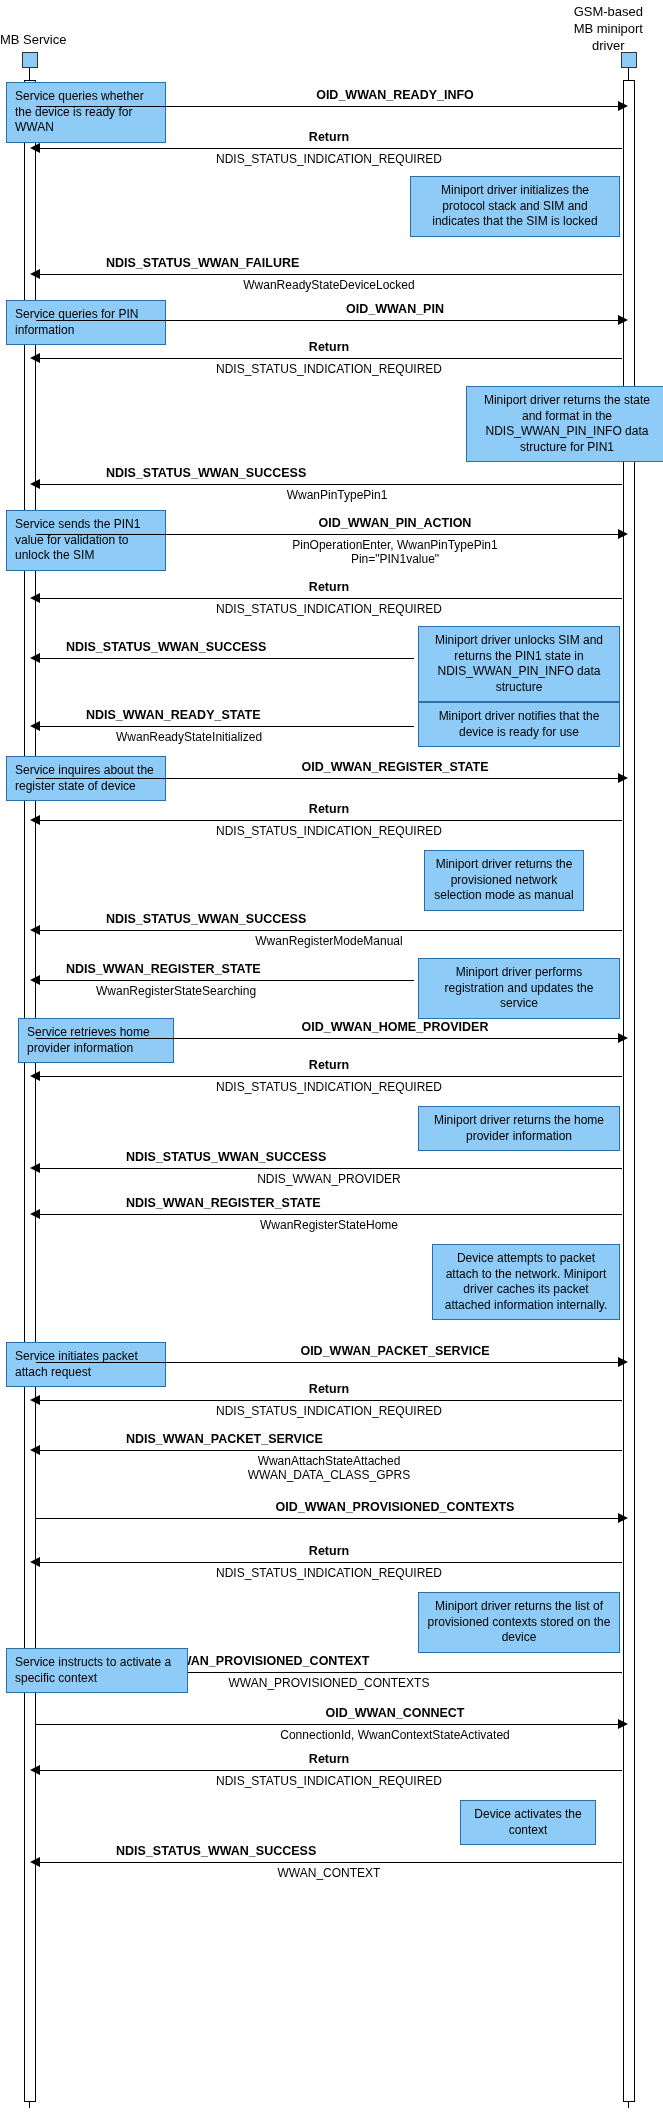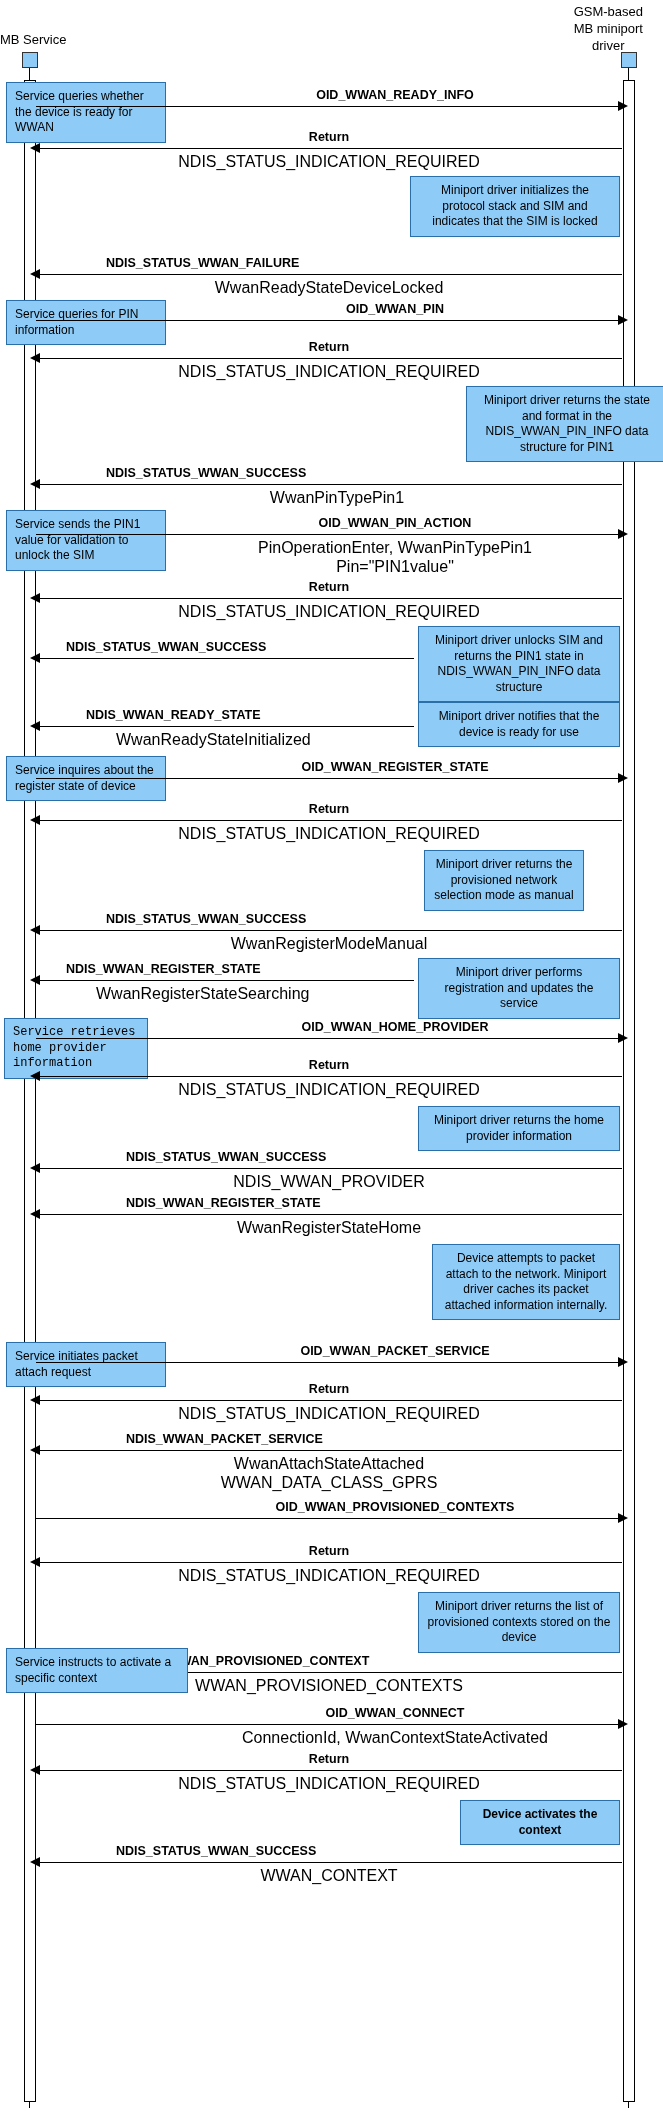--- a/index.html
+++ b/index.html
@@ -50,21 +50,21 @@
     box-sizing: border-box;
   }
   .note.left { text-align: left; }
   .msg {
     position: absolute;
     height: 1px;
     background: #000;
   }
   .msg-label {
     position: absolute;
-    font-size: 16px;
+    font-size: 12px;
     text-align: center;
     width: 100%;
     line-height: 1.2;
     white-space: pre-line;
   }
   .msg-label.bold { font-weight: bold; font-size: 12.5px; }
   .arrow-r, .arrow-l {
     position: absolute;
     width: 0; height: 0;
     border-top: 5px solid transparent;
@@ -172,21 +172,21 @@
   <div class="arrow-l" style="left:30px; top:925px;"></div>
   <div class="msg-label" style="left:36px; top:934px; width:586px;">WwanRegisterModeManual</div>
 
   <div class="note" style="left:418px; top:958px; width:202px;">Miniport driver performs registration and updates the service</div>
 
   <div class="msg-label bold" style="left:36px; top:962px; width:380px; text-align:left; padding-left:30px; box-sizing:border-box;">NDIS_WWAN_REGISTER_STATE</div>
   <div class="msg" style="left:36px; top:980px; width:378px;"></div>
   <div class="arrow-l" style="left:30px; top:975px;"></div>
   <div class="msg-label" style="left:36px; top:984px; width:380px; text-align:left; padding-left:60px; box-sizing:border-box;">WwanRegisterStateSearching</div>
 
-  <div class="note left" style="left:4px; top:1018px; width:144px;font-family:Liberation Mono, monospace;">Service retrieves home provider information</div>
+  <div class="note left" style="left:18px; top:1018px; width:156px;">Service retrieves home provider information</div>
 
   <div class="msg-label bold" style="left:170px; top:1020px; width:450px;">OID_WWAN_HOME_PROVIDER</div>
   <div class="msg" style="left:36px; top:1038px; width:586px;"></div>
   <div class="arrow-r" style="left:618px; top:1033px;"></div>
 
   <div class="msg-label bold" style="left:36px; top:1058px; width:586px;">Return</div>
   <div class="msg" style="left:36px; top:1076px; width:586px;"></div>
   <div class="arrow-l" style="left:30px; top:1071px;"></div>
   <div class="msg-label" style="left:36px; top:1080px; width:586px;">NDIS_STATUS_INDICATION_REQUIRED</div>
 
@@ -243,20 +243,20 @@
   <div class="msg-label bold" style="left:170px; top:1706px; width:450px;">OID_WWAN_CONNECT</div>
   <div class="msg" style="left:36px; top:1724px; width:586px;"></div>
   <div class="arrow-r" style="left:618px; top:1719px;"></div>
   <div class="msg-label" style="left:170px; top:1728px; width:450px;">ConnectionId, WwanContextStateActivated</div>
 
   <div class="msg-label bold" style="left:36px; top:1752px; width:586px;">Return</div>
   <div class="msg" style="left:36px; top:1770px; width:586px;"></div>
   <div class="arrow-l" style="left:30px; top:1765px;"></div>
   <div class="msg-label" style="left:36px; top:1774px; width:586px;">NDIS_STATUS_INDICATION_REQUIRED</div>
 
-  <div class="note" style="left:460px; top:1800px; width:160px;font-weight:bold;">Device activates the context</div>
+  <div class="note" style="left:460px; top:1800px; width:136px;">Device activates the context</div>
 
   <div class="msg-label bold" style="left:36px; top:1844px; width:586px; text-align:left; padding-left:80px; box-sizing:border-box;">NDIS_STATUS_WWAN_SUCCESS</div>
   <div class="msg" style="left:36px; top:1862px; width:586px;"></div>
   <div class="arrow-l" style="left:30px; top:1857px;"></div>
   <div class="msg-label" style="left:36px; top:1866px; width:586px;">WWAN_CONTEXT</div>
 
 </div>
 
 </body></html>

